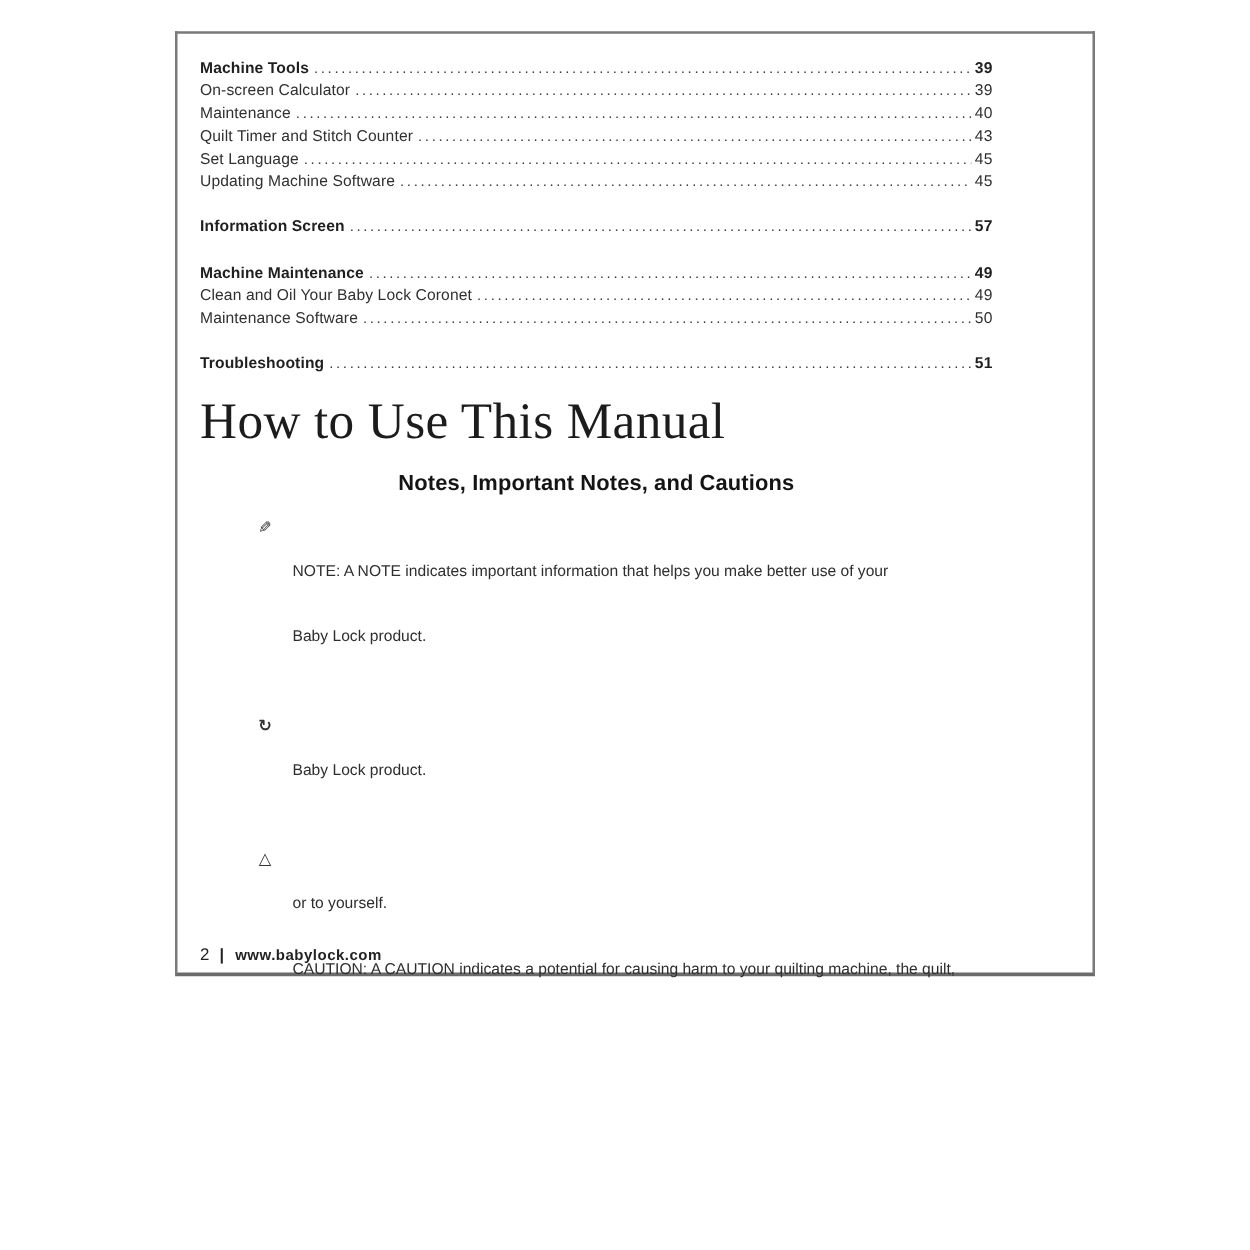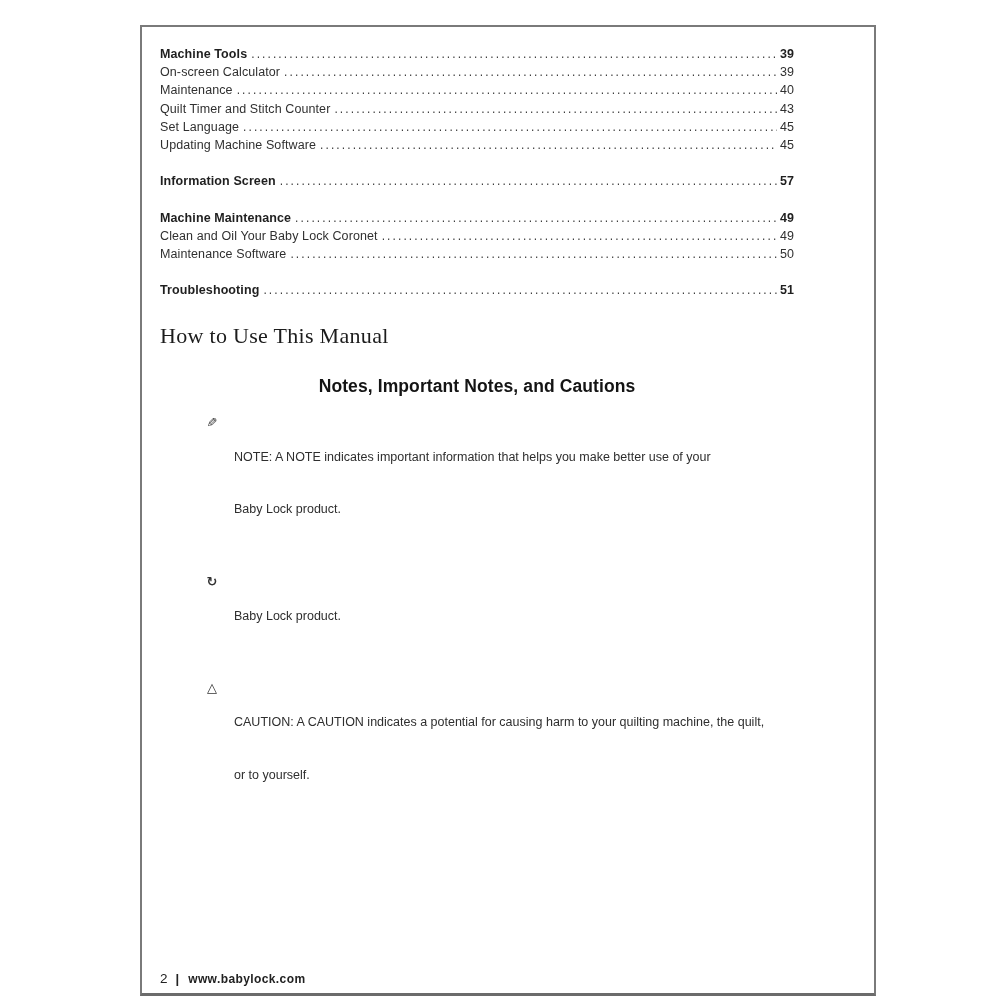--- a/index.html
+++ b/index.html
@@ -9,21 +9,21 @@
     height: 1000px;
     background: #ffffff;
     font-family: "Liberation Sans", sans-serif;
     color: #2e2e2e;
   }
   .sheet {
     position: absolute;
     left: 140px;
     top: 25px;
     width: 736px;
-    height: 971px;
+    height: 756px;
     box-sizing: border-box;
     background: #ffffff;
     border: 2px solid #7a7a7a;
     border-bottom-width: 3px;
     border-bottom-color: #6b6b6b;
   }
   .content {
     padding: 18px 80px 0 18px;
   }
   
@@ -52,21 +52,21 @@
     content: "........................................................................................................................................................................................................";
     letter-spacing: 2.1px;
     font-size: 12px;
   }
   .toc-page { flex: 0 0 auto; }
   
   .main-heading {
     margin: 18px 0 0 0;
     font-family: "Liberation Serif", serif;
     font-weight: 400;
-    font-size: 22px;
+    font-size: 41px;
     line-height: 36px;
     color: #1c1c1c;
     letter-spacing: 0.3px;
   }
   .sub-heading {
     margin: 21px 0 0 0;
     font-size: 17.5px;
     line-height: 22px;
     font-weight: 700;
     color: #141414;
@@ -206,22 +206,22 @@
       <div class="note-item">
         <span class="note-icon heavy">↻</span>
         <div class="note-text">
           <div class="note-line">Baby Lock product.</div>
         </div>
       </div>
 
       <div class="note-item">
         <span class="note-icon">△</span>
         <div class="note-text">
+          <div class="note-line">or to yourself.</div>
           <div class="note-line">CAUTION: A CAUTION indicates a potential for causing harm to your quilting machine, the quilt,</div>
-          <div class="note-line">or to yourself.</div>
         </div>
       </div>
 
     </div>
   </div>
 
   <div class="footer">
     <span class="footer-page">2</span>
     <span class="footer-sep">|</span>
     <span class="footer-site">www.babylock.com</span>

